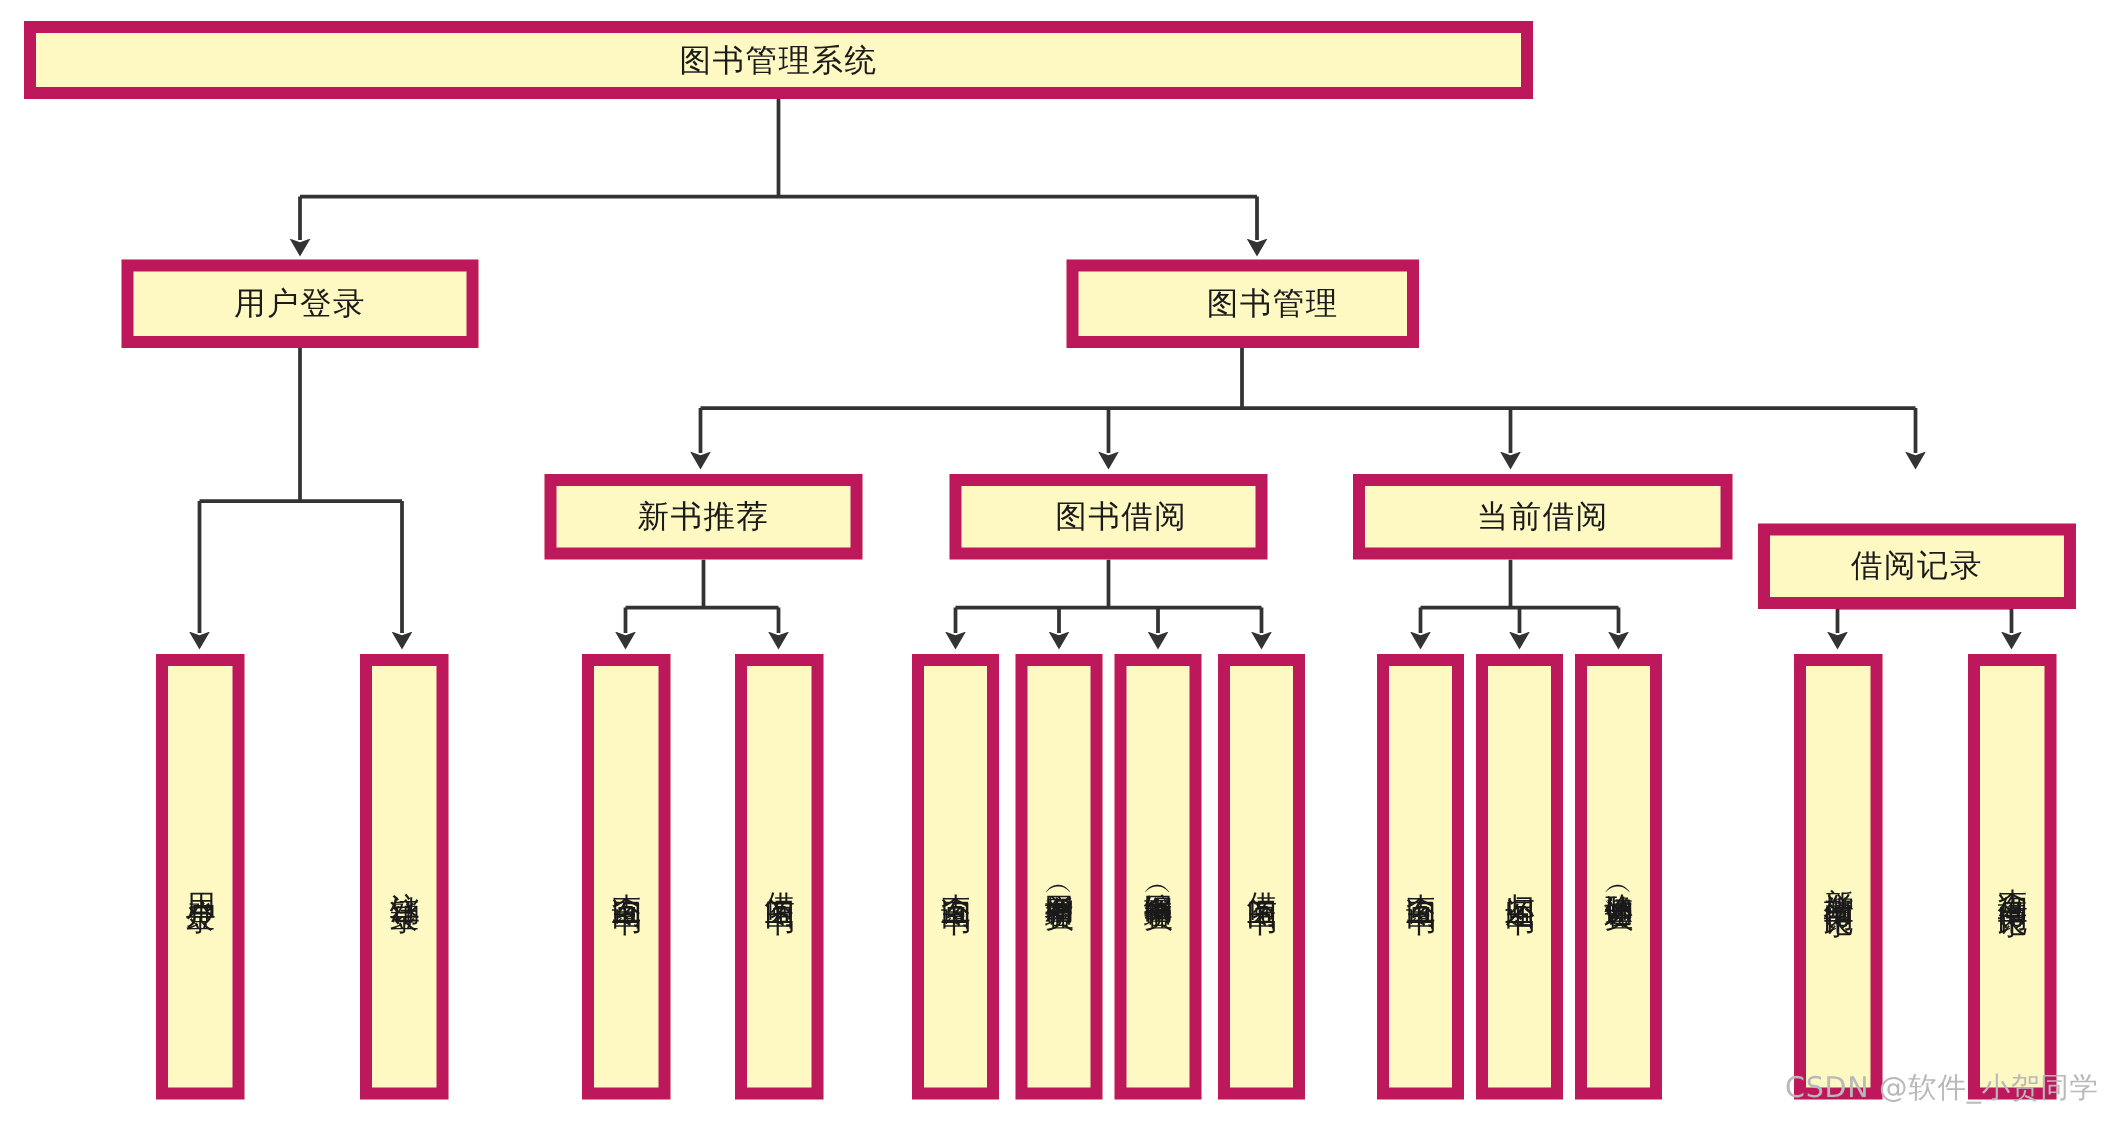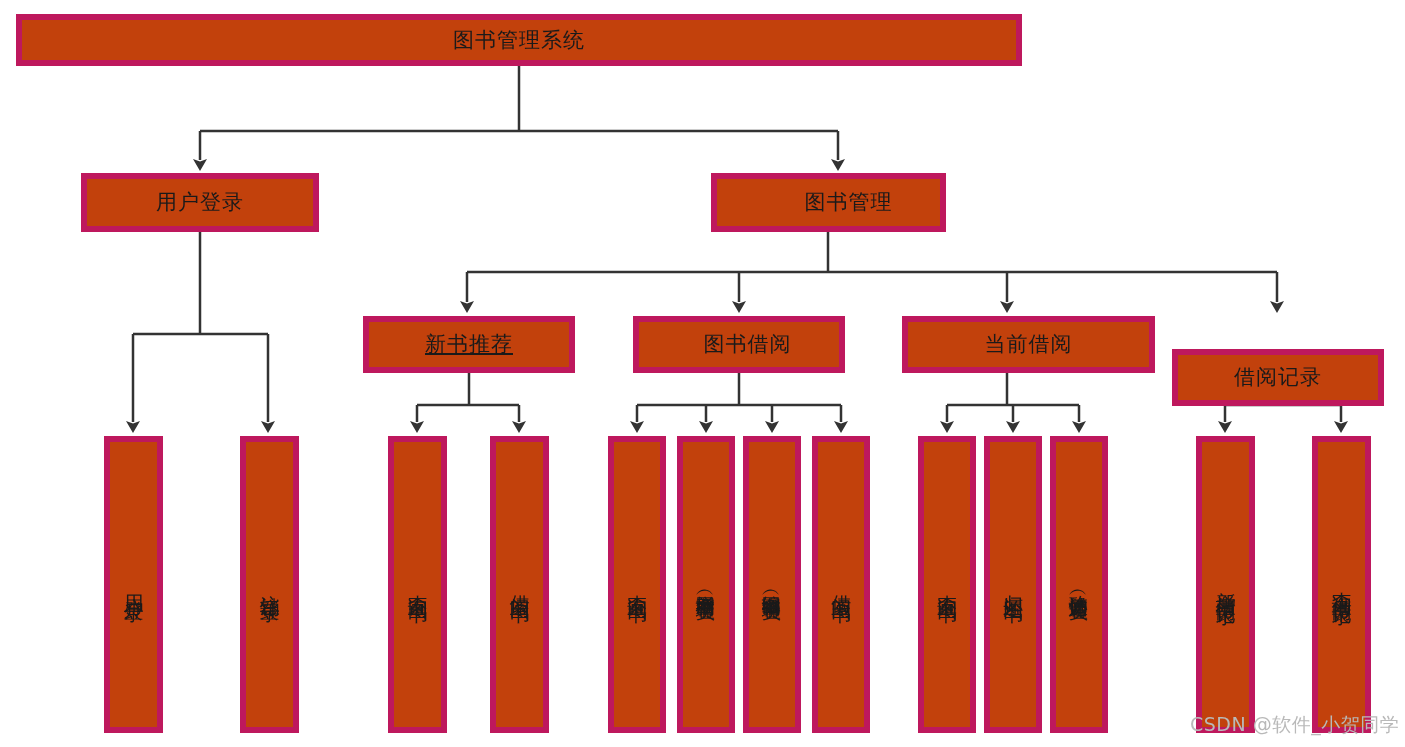--- a/index.html
+++ b/index.html
@@ -22,22 +22,22 @@
     position: absolute;
     left: 0;
     top: 0;
     width: 1405px;
     height: 747px;
     pointer-events: none;
   }
   .node {
     position: absolute;
     box-sizing: border-box;
-    border: 6px solid #be185d;
-    background: #c2410c;
+    border: 8px solid #be185d;
+    background: #fef9c3;
     display: flex;
     align-items: center;
     justify-content: center;
     color: #1a1a1a;
     line-height: 1.18;
     text-align: left;
   }
   .node.horiz {
     font-size: 21px;
     letter-spacing: 1px;
@@ -139,21 +139,21 @@
     <span class="label">图书管理系统</span>
   </div>
 
   <div class="node horiz" style="left:81px; top:173px; width:238px; height:59px;">
     <span class="label">用户登录</span>
   </div>
   <div class="node horiz" style="left:711px; top:173px; width:235px; height:59px;padding-left:40px;">
     <span class="label">图书管理</span>
   </div>
 
-  <div class="node horiz" style="left:363px; top:316px; width:212px; height:57px;text-decoration:underline;">
+  <div class="node horiz" style="left:363px; top:316px; width:212px; height:57px;">
     <span class="label">新书推荐</span>
   </div>
   <div class="node horiz" style="left:633px; top:316px; width:212px; height:57px;padding-left:17px;">
     <span class="label">图书借阅</span>
   </div>
   <div class="node horiz" style="left:902px; top:316px; width:253px; height:57px;">
     <span class="label">当前借阅</span>
   </div>
   <div class="node horiz" style="left:1172px; top:316px; width:212px; height:57px;margin-top:33px;">
     <span class="label">借阅记录</span>

